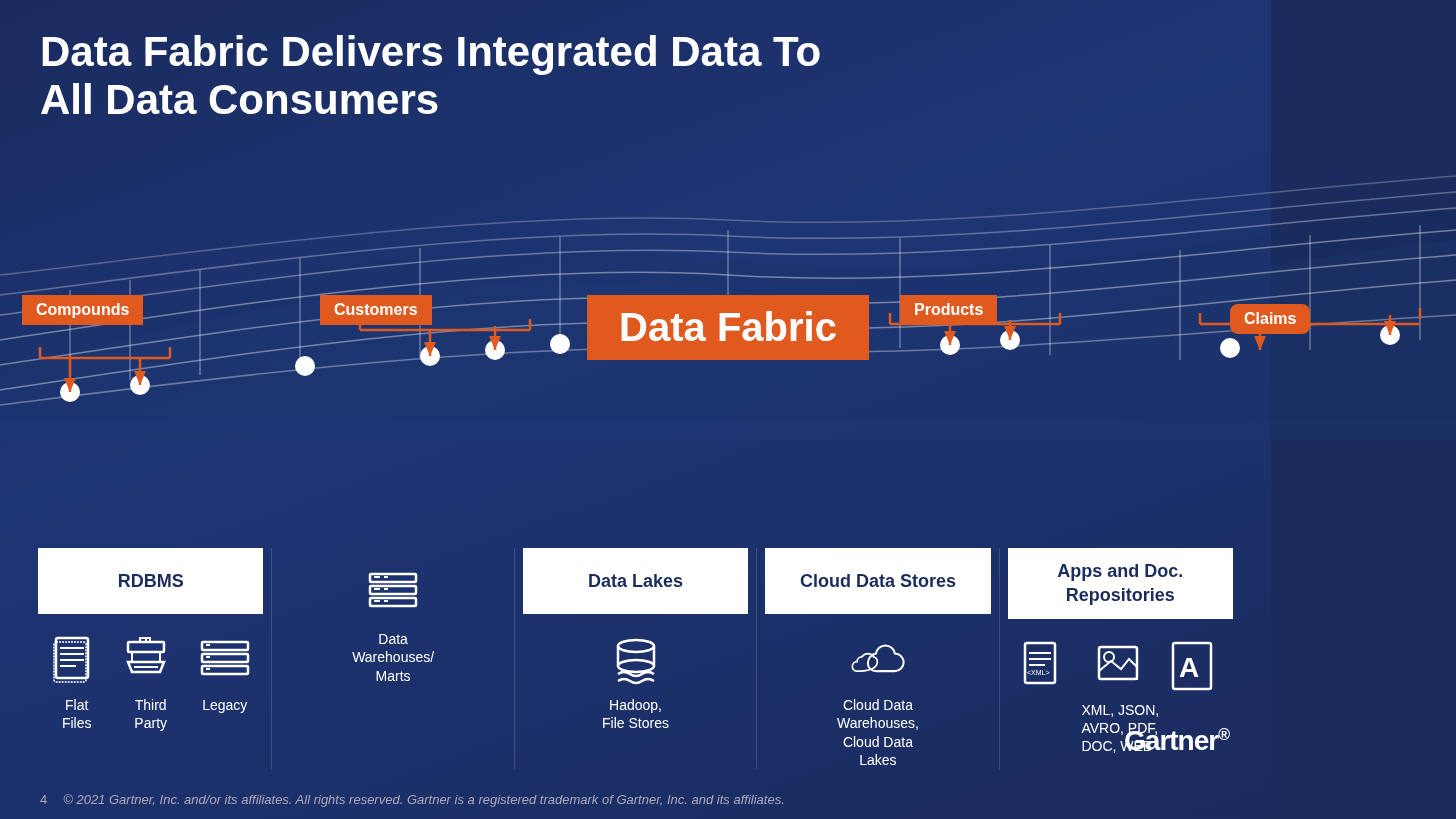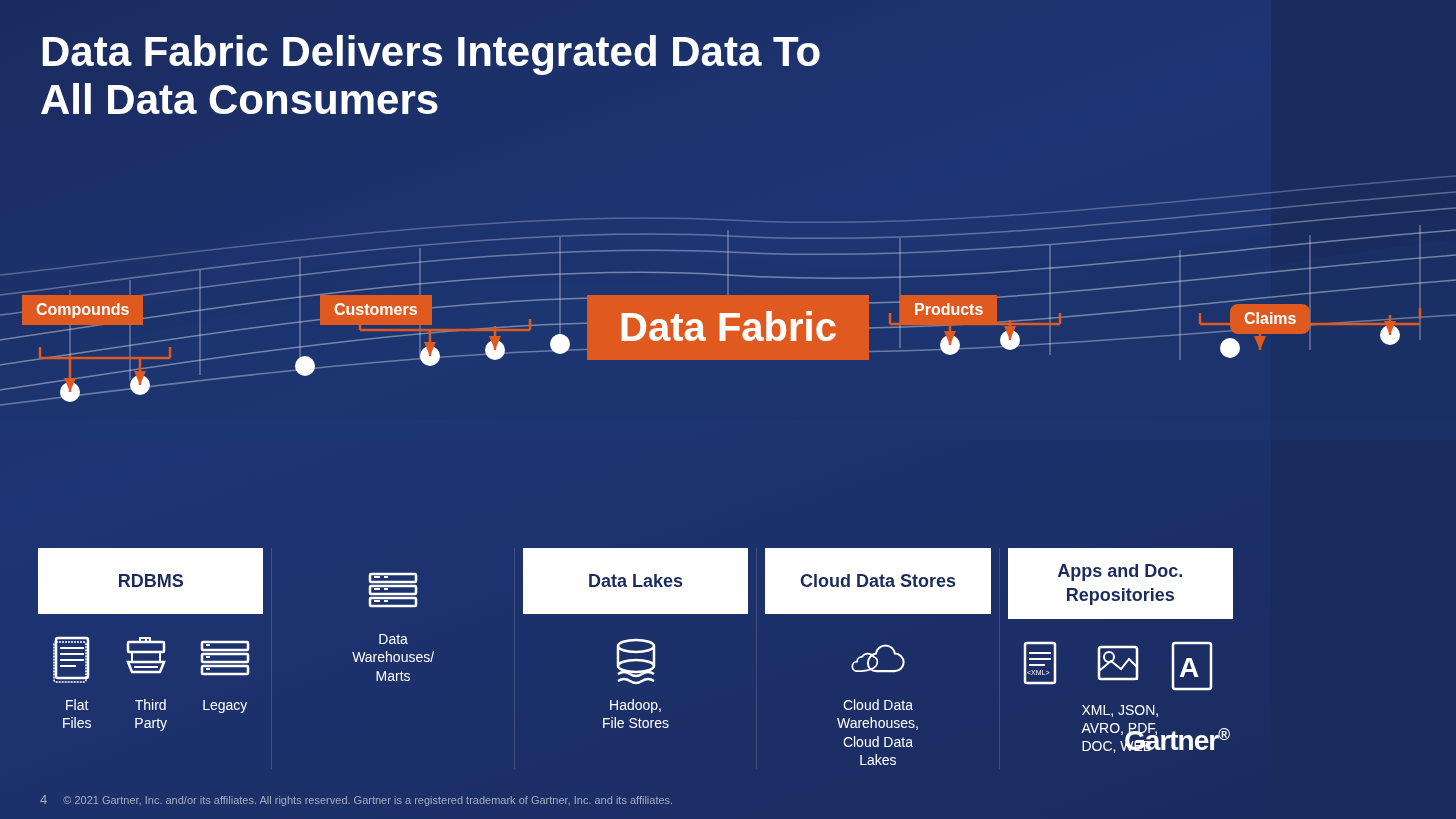--- a/index.html
+++ b/index.html
@@ -157,22 +157,23 @@
       align-items: center;
       gap: 16px;
     }
 
     .page-num {
       font-size: 13px;
       color: #aab;
     }
 
     .copyright {
-      font-size: 11px;
+      font-size: 13px;
       color: #aab;
+      font-style: italic;
     }
 
     .gartner-logo {
       font-size: 28px;
       font-weight: 700;
       color: white;
       letter-spacing: -1px;
     }
 
     .gartner-logo span {

